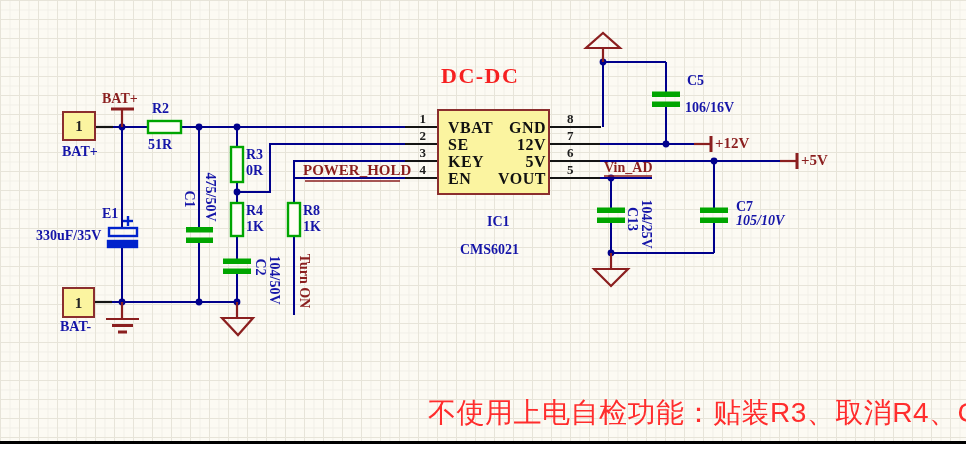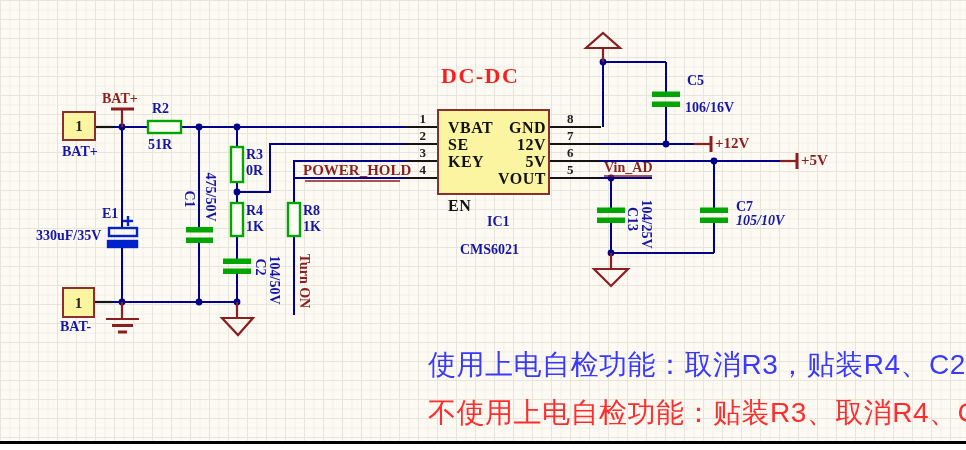--- a/index.html
+++ b/index.html
@@ -219,24 +219,23 @@
   <div class="t pin-num" style="left:404px;top:146px;width:22px;text-align:right;">3</div>
   <div class="t pin-num" style="left:412px;top:163px;width:14px;text-align:right;">4</div>
   <div class="t pin-num" style="left:567px;top:112px;">8</div>
   <div class="t pin-num" style="left:567px;top:129px;">7</div>
   <div class="t pin-num" style="left:567px;top:146px;">6</div>
   <div class="t pin-num" style="left:567px;top:163px;">5</div>
 
   <div class="t pin-name" style="left:448px;top:120px;">VBAT</div>
   <div class="t pin-name" style="left:448px;top:137px;">SE</div>
   <div class="t pin-name" style="left:448px;top:154px;">KEY</div>
-  <div class="t pin-name" style="left:448px;top:171px;margin-top:27px;">EN</div>
+  <div class="t pin-name" style="left:448px;top:171px;">EN</div>
   <div class="t pin-name" style="left:496px;top:120px;width:50px;text-align:right;">GND</div>
   <div class="t pin-name" style="left:496px;top:137px;width:50px;text-align:right;">12V</div>
   <div class="t pin-name" style="left:496px;top:154px;width:50px;text-align:right;">5V</div>
   <div class="t pin-name" style="left:496px;top:171px;width:50px;text-align:right;">VOUT</div>
 
-  <div class="t note" style="left:428px;top:351px;font-size:28px;color:#3A3AFF;">使用上电自检功能：取消R3，贴装R4、C2</div>
   <div class="t note" style="left:428px;top:399px;font-size:28px;color:#FF2D2D;">不使用上电自检功能：贴装R3、取消R4、C2</div>
 
   <div class="bottom-rule"></div>
   <div class="white-strip"></div>
 </div>
 
 </body></html>

